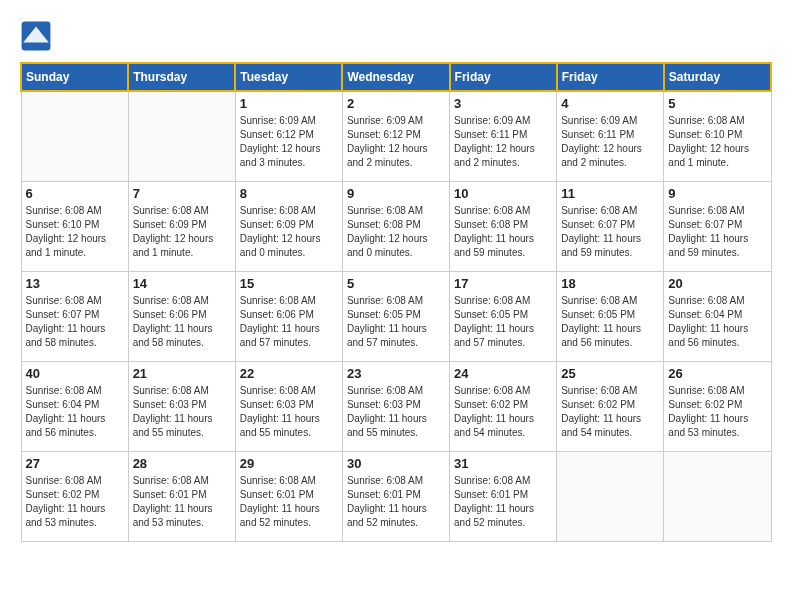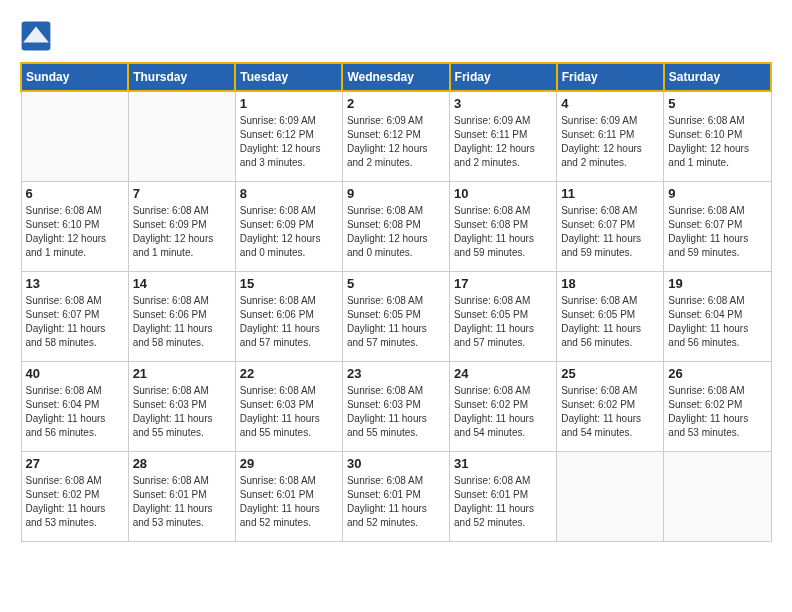--- a/index.html
+++ b/index.html
@@ -225,21 +225,21 @@
 Sunset: 6:05 PM
 Daylight: 11 hours and 57 minutes.</div>
         </td>
         <td>
           <div class="day-number">18</div>
           <div class="day-info" style="white-space: pre-line;">Sunrise: 6:08 AM
 Sunset: 6:05 PM
 Daylight: 11 hours and 56 minutes.</div>
         </td>
         <td>
-          <div class="day-number">19</div>
+          <div class="day-number">20</div>
           <div class="day-info" style="white-space: pre-line;">Sunrise: 6:08 AM
 Sunset: 6:04 PM
 Daylight: 11 hours and 56 minutes.</div>
         </td>
       </tr>
       <tr class="row-shaded">
         <td>
           <div class="day-number">40</div>
           <div class="day-info" style="white-space: pre-line;">Sunrise: 6:08 AM
 Sunset: 6:04 PM

